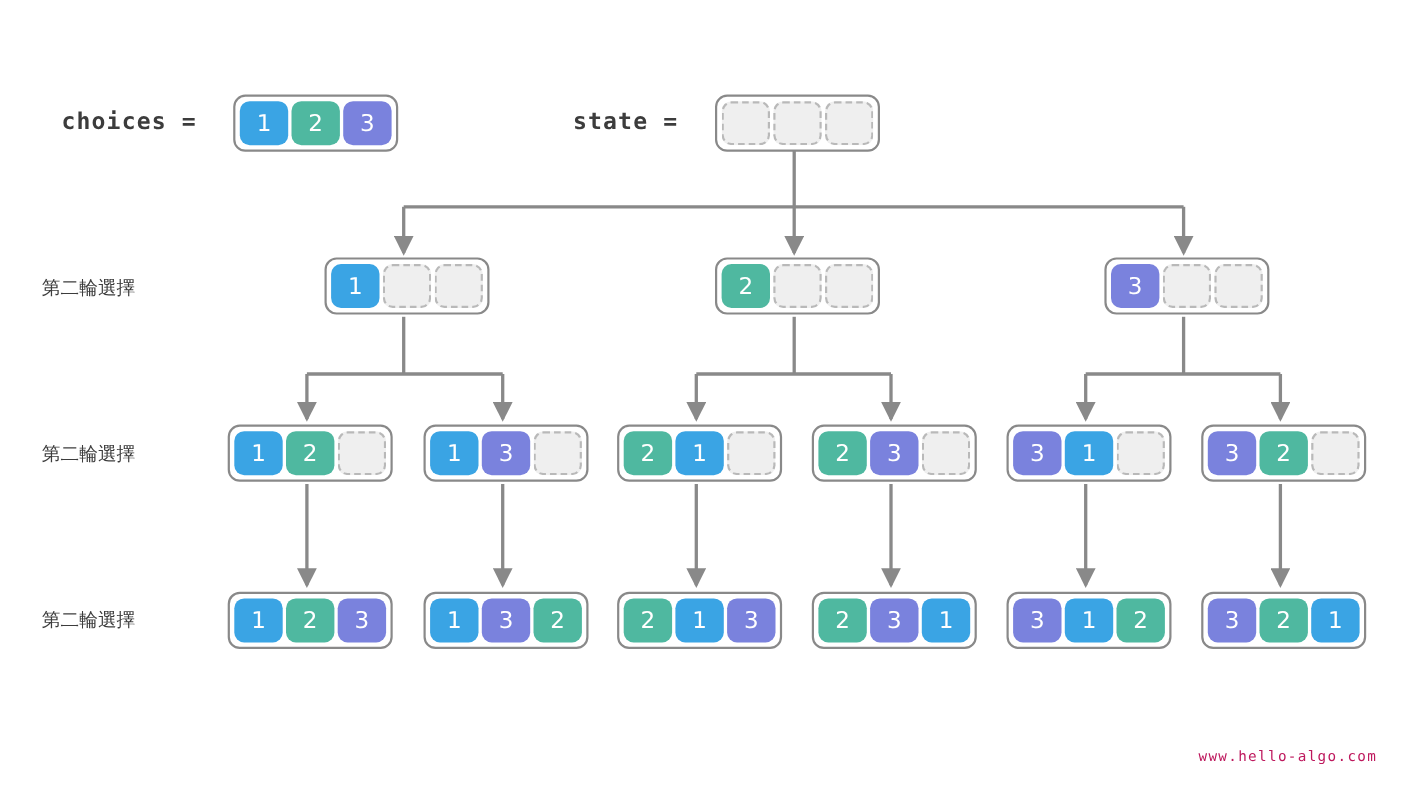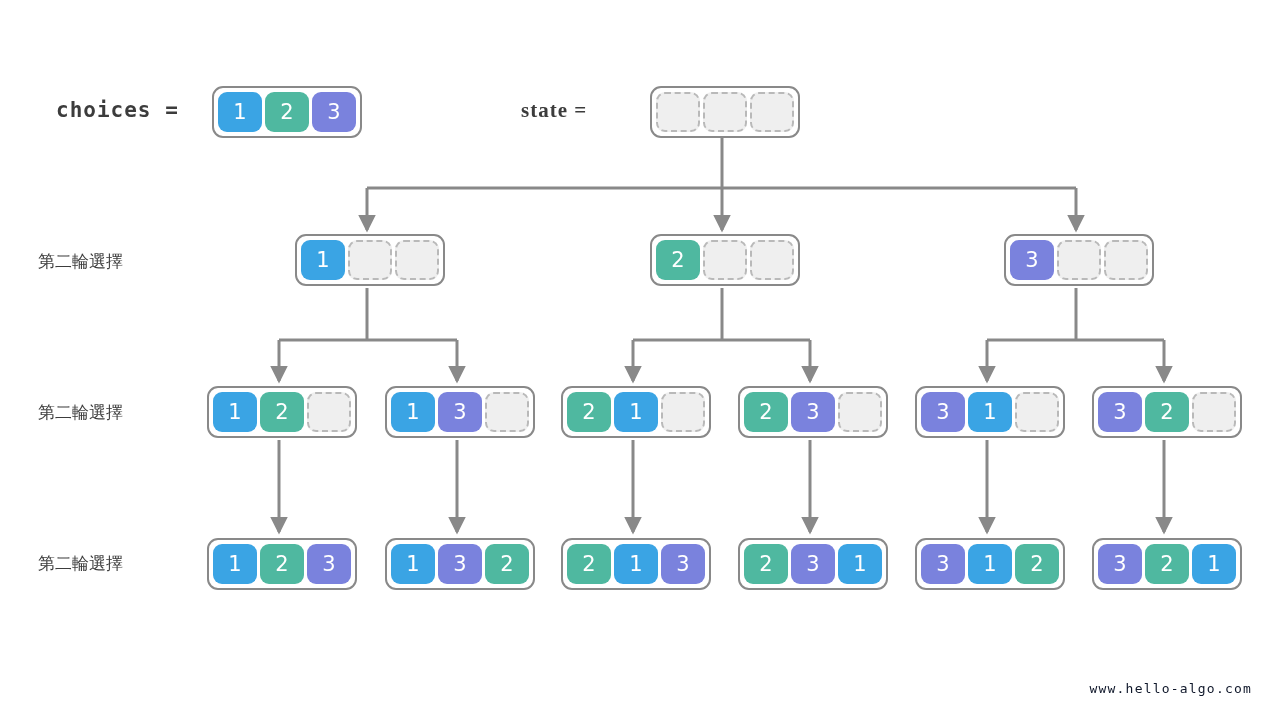--- a/index.html
+++ b/index.html
@@ -53,21 +53,21 @@
   }
   .cell.v1{background:#3aa4e4;}
   .cell.v2{background:#4fb8a0;}
   .cell.v3{background:#7a82dd;}
 
   .watermark{
     position:absolute;
     right:28px;bottom:24px;
     font-family:"DejaVu Sans Mono","Liberation Mono",monospace;
     font-size:13px;
-    color:#0f172a;
+    color:#be185d;
     letter-spacing:1.2px;
   }
 </style>
 </head>
 <body>
 
 <div id="canvas">
 
   <svg id="svg-layer" viewBox="0 0 1280 720" xmlns="http://www.w3.org/2000/svg">
     <defs>
@@ -107,21 +107,21 @@
     </g>
   </svg>
 
   <div class="hdr-label" style="left:56px;top:98px;">choices =</div>
   <div class="node" id="node-choices" style="left:212px;top:86px;">
       <div class="cell v1">1</div>
       <div class="cell v2">2</div>
       <div class="cell v3">3</div>
     </div>
 
-  <div class="hdr-label" style="left:521px;top:98px;font-family:Liberation Serif, serif;">state =</div>
+  <div class="hdr-label" style="left:521px;top:98px;">state =</div>
   <div class="node" id="node-state" style="left:650px;top:86px;">
       <div class="cell empty"></div>
       <div class="cell empty"></div>
       <div class="cell empty"></div>
     </div>
 
   <div class="row-label" style="left:38px;top:250px;">第二輪選擇</div>
   <div class="row-label" style="left:38px;top:401px;text-align:right;">第二輪選擇</div>
   <div class="row-label" style="left:38px;top:552px;">第二輪選擇</div>
 

